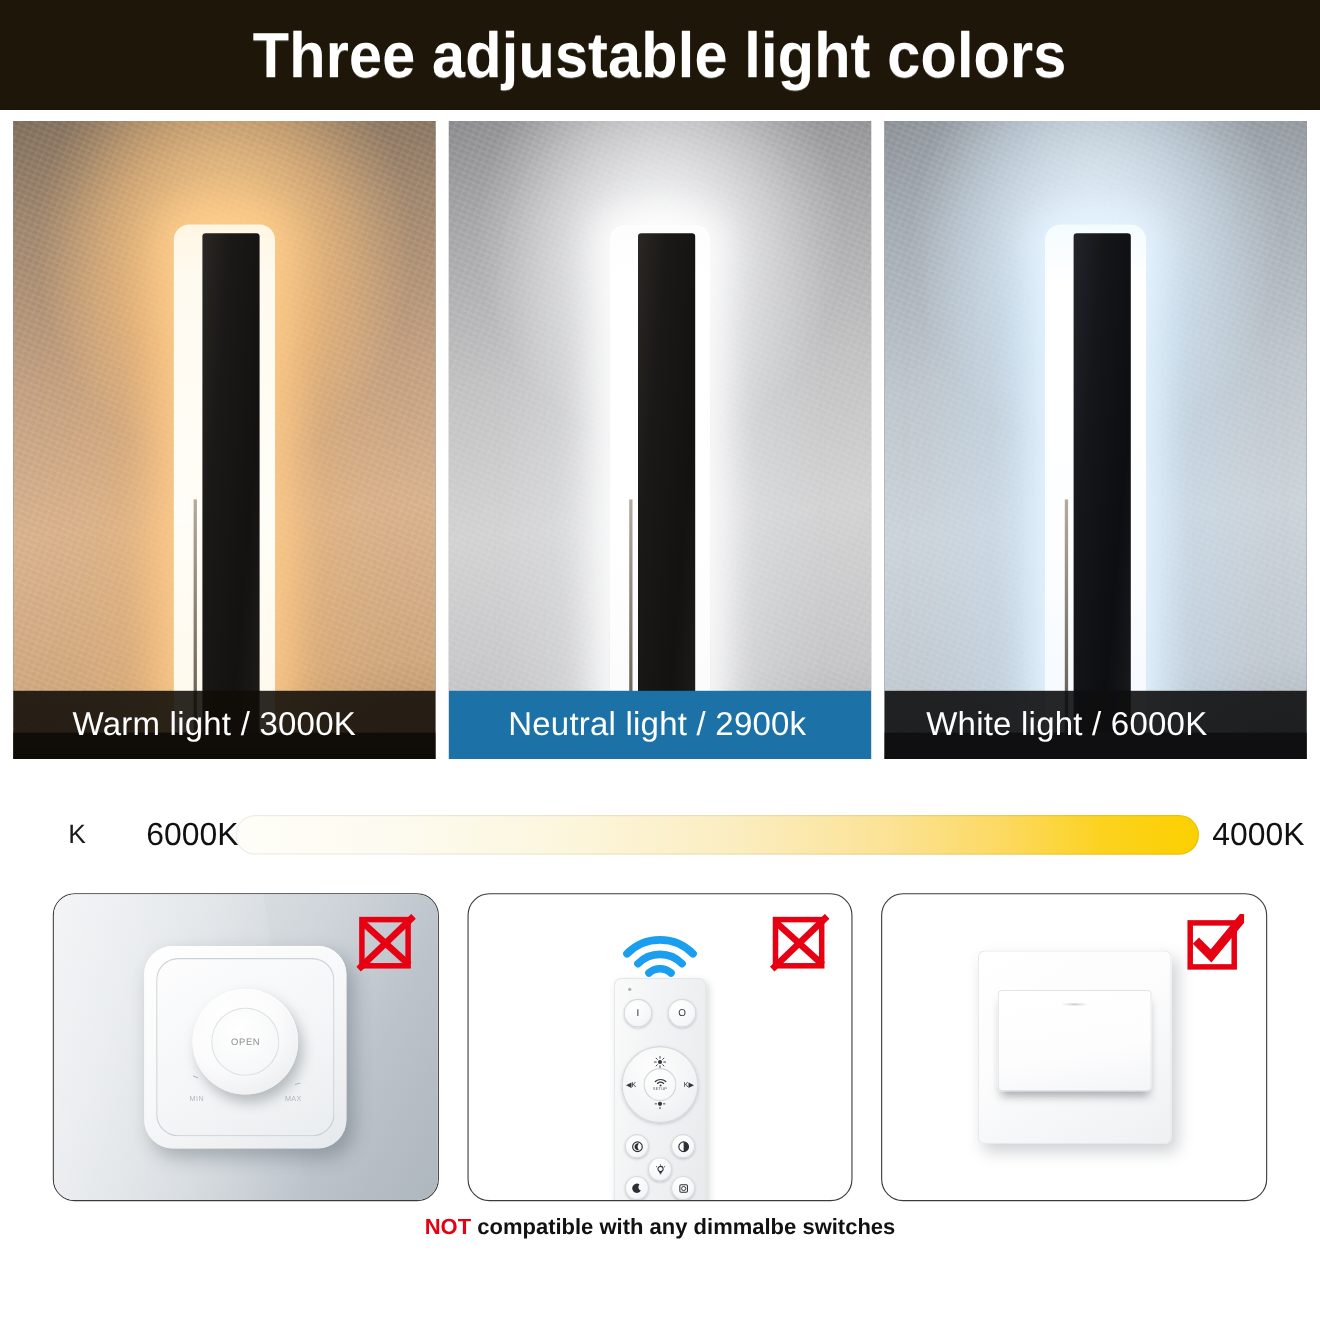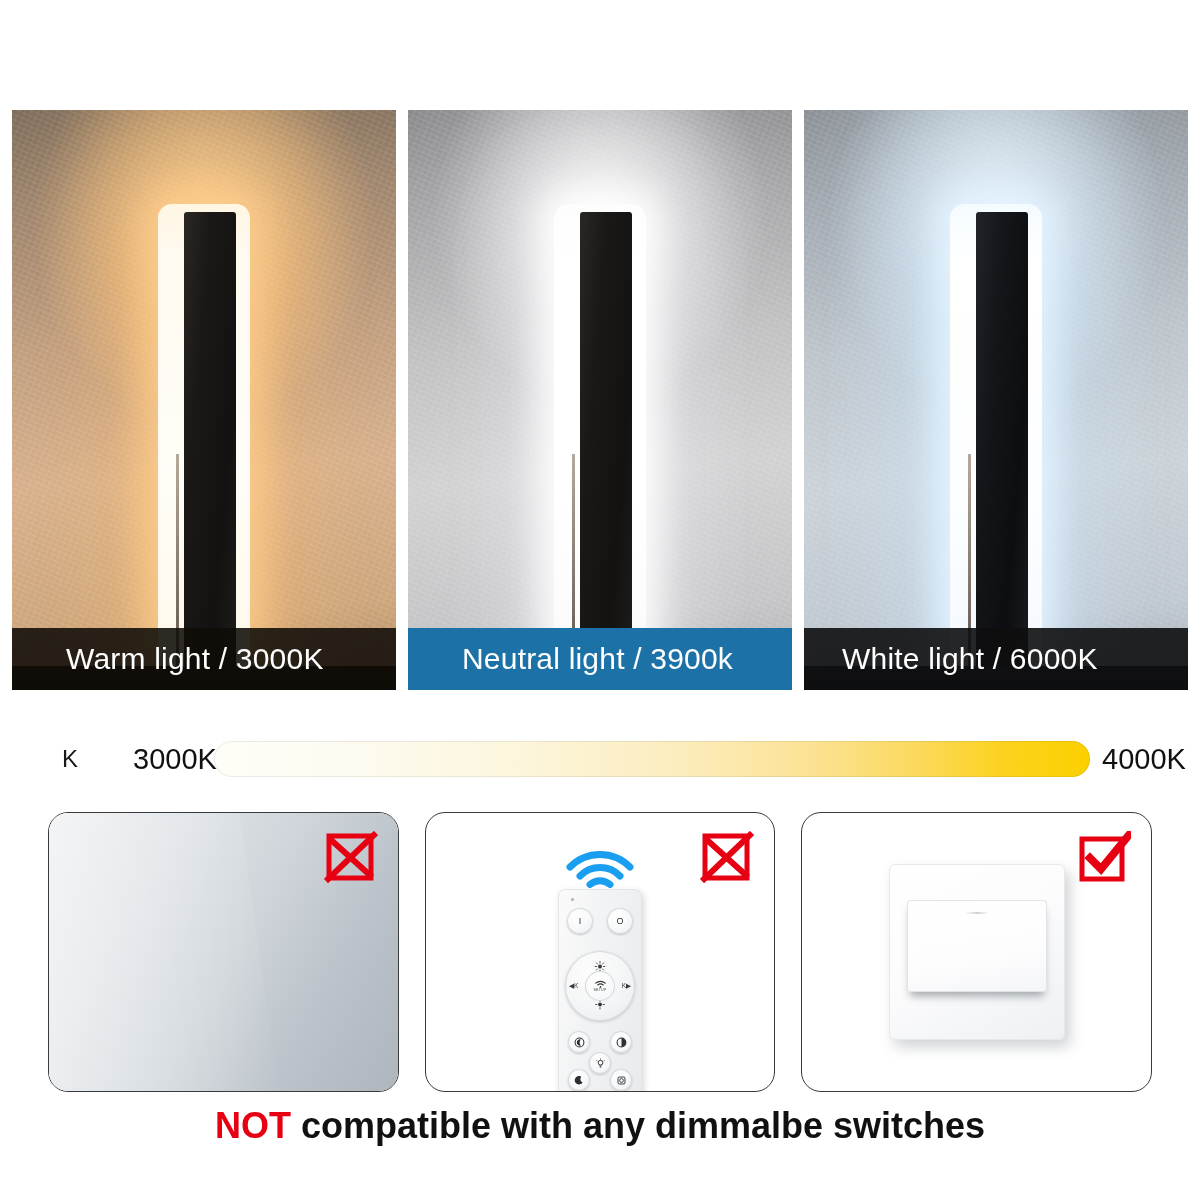--- a/index.html
+++ b/index.html
@@ -251,29 +251,32 @@
   }
 
   
   .caption-row {
     position: absolute; left: 48px; top: 1104px; width: 1104px; height: 92px;
     display: flex; gap: 26px;
   }
   .caption-cell {
     flex: 1 1 0; text-align: center; line-height: 1.22;
     font-family: "Liberation Sans Narrow", "Liberation Sans", sans-serif;
-    font-size: 36px; font-weight: 700; color: #111111;
+    font-size: 20px; font-weight: 700; color: #111111;
   }
   .caption-cell .red { color: #e60012; }
 </style>
 </head>
 <body>
 
 <div class="page">
 
+  <div class="header">
+    <div class="header-title">Three adjustable light colors</div>
+  </div>
 
   <div class="photo-row">
 
     <div class="photo-card">
       <div class="wall wall-warm"></div>
       <div class="wall-texture"></div>
       <div class="lamp">
         <div class="lamp-glass glass-warm"></div>
         <div class="lamp-bar"></div>
         <div class="lamp-cord"></div>
@@ -283,49 +286,69 @@
     </div>
 
     <div class="photo-card">
       <div class="wall wall-neutral"></div>
       <div class="wall-texture"></div>
       <div class="lamp">
         <div class="lamp-glass glass-neutral"></div>
         <div class="lamp-bar"></div>
         <div class="lamp-cord"></div>
       </div>
-      <div class="photo-caption cap-blue">Neutral light  / 3900k</div>
+      <div class="photo-caption cap-blue">Neutral light  / 2900k</div>
     </div>
 
     <div class="photo-card">
       <div class="wall wall-cool"></div>
       <div class="wall-texture"></div>
       <div class="lamp">
         <div class="lamp-glass glass-cool"></div>
         <div class="lamp-bar lamp-bar-cool"></div>
         <div class="lamp-cord"></div>
       </div>
       <div class="floor floor-cool"></div>
       <div class="photo-caption cap-black">White light  / 6000K</div>
     </div>
   </div>
 
   <div class="kelvin-row">
     <div class="k-letter">K</div>
-    <div class="k-left-label">3000K</div>
+    <div class="k-left-label">6000K</div>
     <div class="k-bar"></div>
     <div class="k-right-label">4000K</div>
   </div>
 
   <div class="cards-row">
 
     <div class="info-card">
       <div class="card-gray-bg"></div>
       <div class="card-sheen"></div>
 
+      <div class="dimmer">
+        <div class="dimmer-inner">
+          <div class="tick" style="transform:translate(-50%,-100%) rotate(-66deg)"></div>
+          <div class="tick" style="transform:translate(-50%,-100%) rotate(-46deg)"></div>
+          <div class="tick" style="transform:translate(-50%,-100%) rotate(-26deg)"></div>
+          <div class="tick" style="transform:translate(-50%,-100%) rotate(-6deg)"></div>
+          <div class="tick" style="transform:translate(-50%,-100%) rotate(14deg)"></div>
+          <div class="tick" style="transform:translate(-50%,-100%) rotate(34deg)"></div>
+          <div class="tick" style="transform:translate(-50%,-100%) rotate(54deg)"></div>
+          <div class="tick" style="transform:translate(-50%,-100%) rotate(74deg)"></div>
+          <div class="dim-dot"></div>
+          <div class="dim-min">MIN</div>
+          <div class="dim-max">MAX</div>
+          <div class="knob">
+            <div class="knob-face">
+              <span class="knob-label">OPEN</span>
+            </div>
+          </div>
+        </div>
+      </div>
 
       <div class="mark">
         <svg viewBox="0 0 54 54" width="54" height="54">
           <rect x="5" y="5" width="42" height="42" fill="none" stroke="#e60012" stroke-width="5"></rect>
           <line x1="2" y1="50" x2="52" y2="2" stroke="#e60012" stroke-width="6"></line>
           <line x1="6" y1="8" x2="48" y2="46" stroke="#e60012" stroke-width="6"></line>
         </svg>
       </div>
     </div>
 

